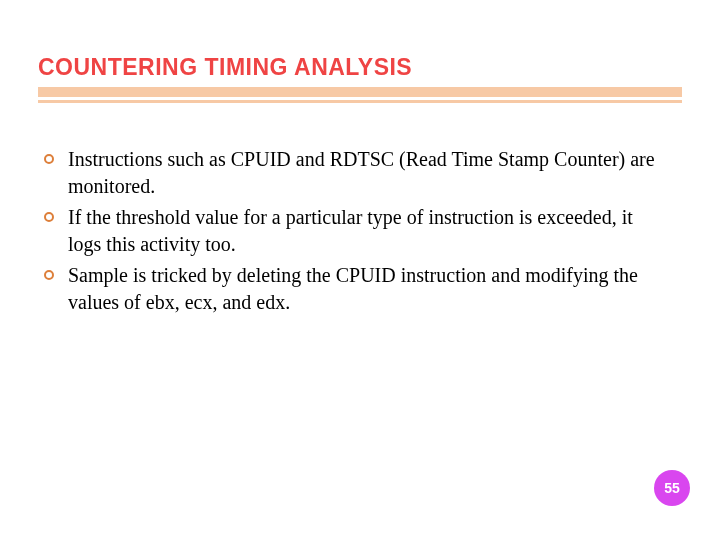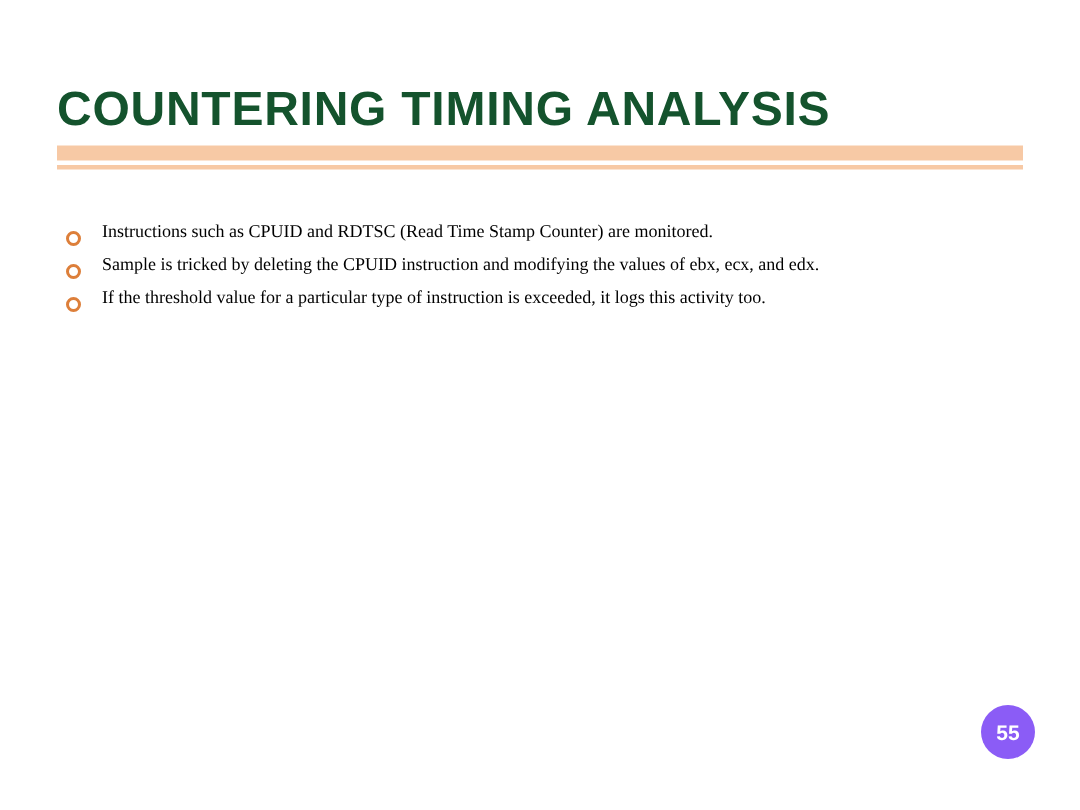--- a/index.html
+++ b/index.html
@@ -12,23 +12,23 @@
     overflow: hidden;
   }
   .title-block {
     position: absolute;
     top: 54px;
     left: 38px;
     right: 38px;
   }
   .title {
     font-family: Arial, Helvetica, sans-serif;
-    font-size: 32px;
+    font-size: 23px;
     font-weight: bold;
-    color: #14532d;
+    color: #ef4444;
     letter-spacing: 0.5px;
     margin-bottom: 6px;
   }
   .underline-thick {
     height: 10px;
     background: #f7c9a5;
     margin-bottom: 3px;
   }
   .underline-thin {
     height: 3px;
@@ -48,32 +48,32 @@
   .bullet {
     flex: 0 0 auto;
     width: 10px;
     height: 10px;
     border: 2px solid #dd7f3a;
     border-radius: 50%;
     margin-top: 8px;
     margin-right: 14px;
   }
   .item-text {
-    font-size: 12px;
+    font-size: 20px;
     line-height: 1.35;
     color: #000;
   }
   .badge {
     position: absolute;
     right: 30px;
     bottom: 34px;
     width: 36px;
     height: 36px;
     border-radius: 50%;
-    background: #8b5cf6;
+    background: #d946ef;
     display: flex;
     align-items: center;
     justify-content: center;
   }
   .badge-text {
     color: #fff;
     font-family: Arial, sans-serif;
     font-size: 14px;
     font-weight: bold;
   }
@@ -87,23 +87,23 @@
   <div class="underline-thin"></div>
 </div>
 
 <div class="content">
   <div class="item">
     <span class="bullet"></span>
     <span class="item-text">Instructions such as CPUID and RDTSC (Read Time Stamp Counter) are monitored.</span>
   </div>
   <div class="item">
     <span class="bullet"></span>
-    <span class="item-text">Sample is tricked by deleting the CPUID instruction and modifying the values of ebx, ecx, and edx.</span>
+    <span class="item-text">If the threshold value for a particular type of instruction is exceeded, it logs this activity too.</span>
   </div>
   <div class="item">
     <span class="bullet"></span>
-    <span class="item-text">If the threshold value for a particular type of instruction is exceeded, it logs this activity too.</span>
+    <span class="item-text">Sample is tricked by deleting the CPUID instruction and modifying the values of ebx, ecx, and edx.</span>
   </div>
 </div>
 
 <div class="badge">
   <span class="badge-text">55</span>
 </div>
 
 </body></html>

